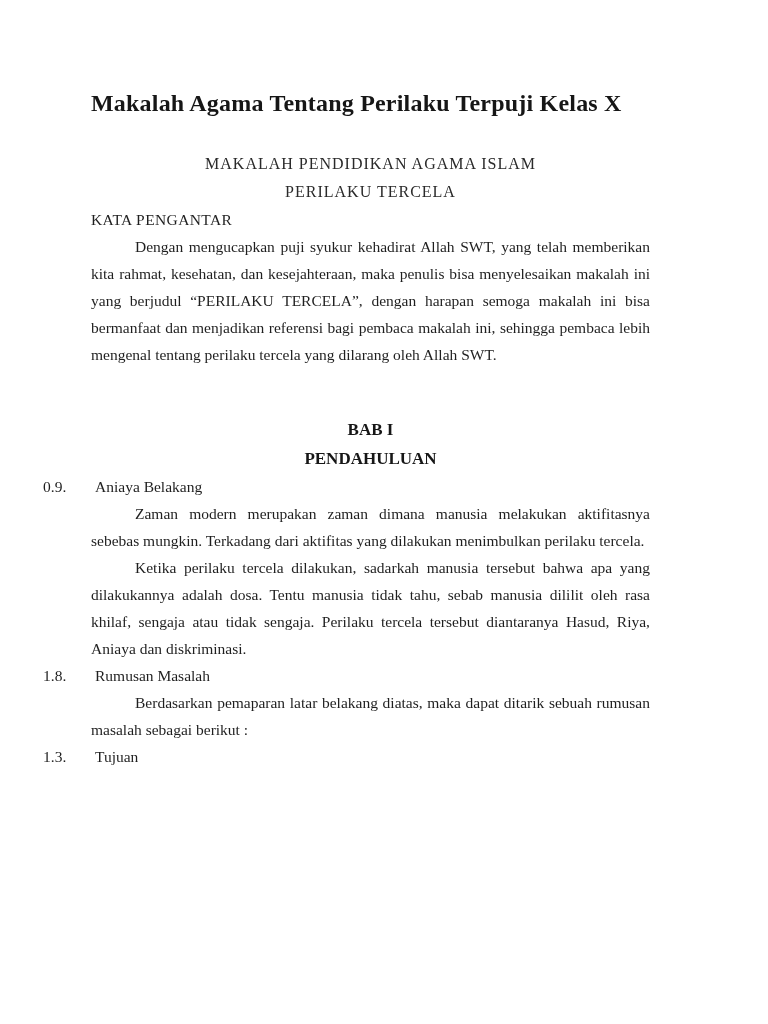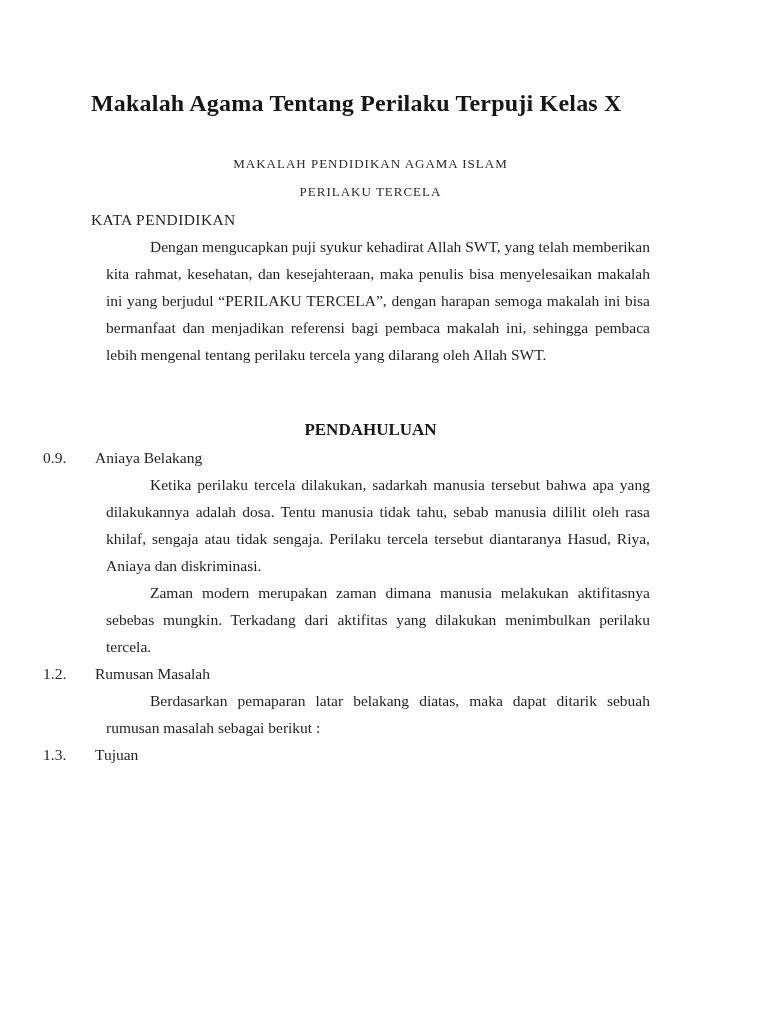--- a/index.html
+++ b/index.html
@@ -25,37 +25,37 @@
     font-weight: bold;
     line-height: 30px;
     letter-spacing: 0.2px;
     color: #161616;
   }
   .center-block {
     margin-top: 32px;
     text-align: center;
   }
   .subtitle-line {
-    font-size: 13px;
+    font-size: 16px;
     line-height: 28px;
     letter-spacing: 1px;
     color: #2a2a2a;
   }
   .kp-heading {
     font-size: 15.5px;
     line-height: 27px;
     letter-spacing: 0.4px;
   }
   p.para {
     margin: 0;
     font-size: 15.5px;
     line-height: 27px;
   }
   p.para.justify { text-align: justify; }
-  p.para.indent { text-indent: 44px; margin-left: 15px; }
+  p.para.indent { text-indent: 44px; }
   .spacer-before-chapter { height: 47px; }
   .chapter-block { text-align: center; }
   .chapter-line {
     font-size: 17px;
     font-weight: bold;
     line-height: 29px;
     color: #161616;
   }
   .section-heading {
     margin-left: -48px;
@@ -72,41 +72,42 @@
 
 <div class="page">
 
   <h1 class="doc-title">Makalah Agama Tentang Perilaku Terpuji Kelas X</h1>
 
   <div class="center-block">
     <div class="subtitle-line">MAKALAH PENDIDIKAN AGAMA ISLAM</div>
     <div class="subtitle-line">PERILAKU TERCELA</div>
   </div>
 
-  <div class="kp-heading">KATA PENDIDIKAN</div>
+  <div class="kp-heading">KATA PENGANTAR</div>
 
   <p class="para justify indent">Dengan mengucapkan puji syukur kehadirat Allah SWT, yang telah memberikan kita rahmat, kesehatan, dan kesejahteraan, maka penulis bisa menyelesaikan makalah ini yang berjudul “PERILAKU TERCELA”, dengan harapan semoga makalah ini bisa bermanfaat dan menjadikan referensi bagi pembaca makalah ini, sehingga pembaca lebih mengenal tentang perilaku tercela yang dilarang oleh Allah SWT.</p>
 
 
   <div class="spacer-before-chapter"></div>
 
   <div class="chapter-block">
+    <div class="chapter-line">BAB I</div>
     <div class="chapter-line">PENDAHULUAN</div>
   </div>
 
   <div class="section-heading">
     <span class="sec-num">0.9.</span><span class="sec-title">Aniaya Belakang</span>
   </div>
 
+  <p class="para justify indent">Zaman modern merupakan zaman dimana manusia melakukan aktifitasnya sebebas mungkin. Terkadang dari aktifitas yang dilakukan menimbulkan perilaku tercela.</p>
+
   <p class="para justify indent">Ketika perilaku tercela dilakukan, sadarkah manusia tersebut bahwa apa yang dilakukannya adalah dosa. Tentu manusia tidak tahu, sebab manusia dililit oleh rasa khilaf, sengaja atau tidak sengaja. Perilaku tercela tersebut diantaranya Hasud, Riya, Aniaya dan diskriminasi.</p>
 
-  <p class="para justify indent">Zaman modern merupakan zaman dimana manusia melakukan aktifitasnya sebebas mungkin. Terkadang dari aktifitas yang dilakukan menimbulkan perilaku tercela.</p>
-
   <div class="section-heading">
-    <span class="sec-num">1.2.</span><span class="sec-title">Rumusan Masalah</span>
+    <span class="sec-num">1.8.</span><span class="sec-title">Rumusan Masalah</span>
   </div>
 
   <p class="para justify indent">Berdasarkan pemaparan latar belakang diatas, maka dapat ditarik sebuah rumusan masalah sebagai berikut :</p>
 
 
   <div class="section-heading">
     <span class="sec-num">1.3.</span><span class="sec-title">Tujuan</span>
   </div>
 
 </div>

